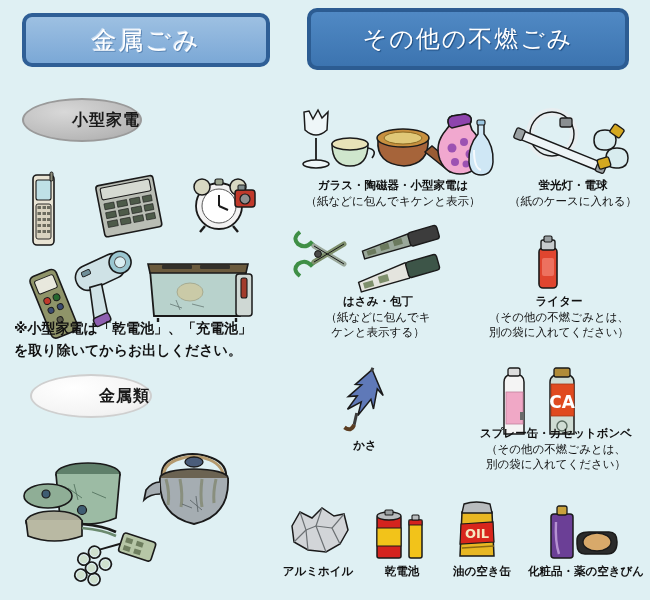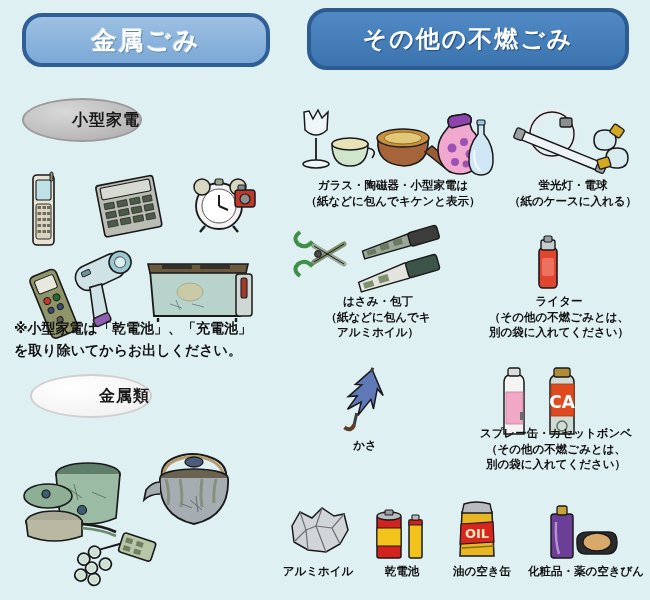--- a/index.html
+++ b/index.html
@@ -22,23 +22,23 @@
     overflow: hidden;
   }
 
   
   .hdr {
     position: absolute;
     box-sizing: border-box;
     display: flex;
     align-items: center;
     justify-content: center;
-    border-radius: 20px;
+    border-radius: 10px;
     letter-spacing: 2px;
-    font-weight: bold;
+    font-weight: normal;
     white-space: nowrap;
   }
   #hdr-metal {
     left: 22px; top: 13px; width: 248px; height: 54px;
     background: linear-gradient(#9dc0e2, #7ba8d6);
     border: 4px solid #2f5f96;
     color: #ffffff;
     font-size: 25px;
     text-shadow: 1px 1px 0 #5b86b5, -1px -1px 0 #c9ddf1;
   }
@@ -88,21 +88,21 @@
 
   
   .cap {
     position: absolute;
     text-align: center;
     font-size: 11.5px;
     font-weight: bold;
     line-height: 1.35;
     color: #111111;
   }
-  .cap .sub { font-weight: bold; }
+  .cap .sub { font-weight: normal; }
 
   
   .ill { position: absolute; }
   .ill svg { display: block; overflow: visible; }
 
   
   #col-divider {
     position: absolute;
     left: 276px; top: 80px; width: 1px; height: 505px;
     background: transparent;
@@ -409,21 +409,21 @@
       <rect x="11" y="14" width="18" height="40" rx="4" fill="#e0452f" stroke="#1a1a1a" stroke-width="1.6"></rect>
       <rect x="13" y="6" width="14" height="10" rx="2" fill="#c7cbcd" stroke="#1a1a1a" stroke-width="1.4"></rect>
       <rect x="16" y="2" width="8" height="6" rx="1.5" fill="#9aa0a2" stroke="#1a1a1a" stroke-width="1.2"></rect>
       <rect x="14" y="24" width="12" height="18" rx="2" fill="#f28070" opacity="0.75"></rect>
     </svg>
   </div>
 
   <div class="cap" style="left:292px; top:294px; width:172px;">
     <div>はさみ・包丁</div>
     <div class="sub">（紙などに包んでキ</div>
-    <div class="sub">アルミホイル）</div>
+    <div class="sub">ケンと表示する）</div>
   </div>
 
   <div class="cap" style="left:470px; top:294px; width:178px;">
     <div>ライター</div>
     <div class="sub">（その他の不燃ごみとは、</div>
     <div class="sub">別の袋に入れてください）</div>
   </div>
 
   <div class="ill" style="left:330px; top:364px;">
     <svg width="64" height="72" viewBox="0 0 64 72">

